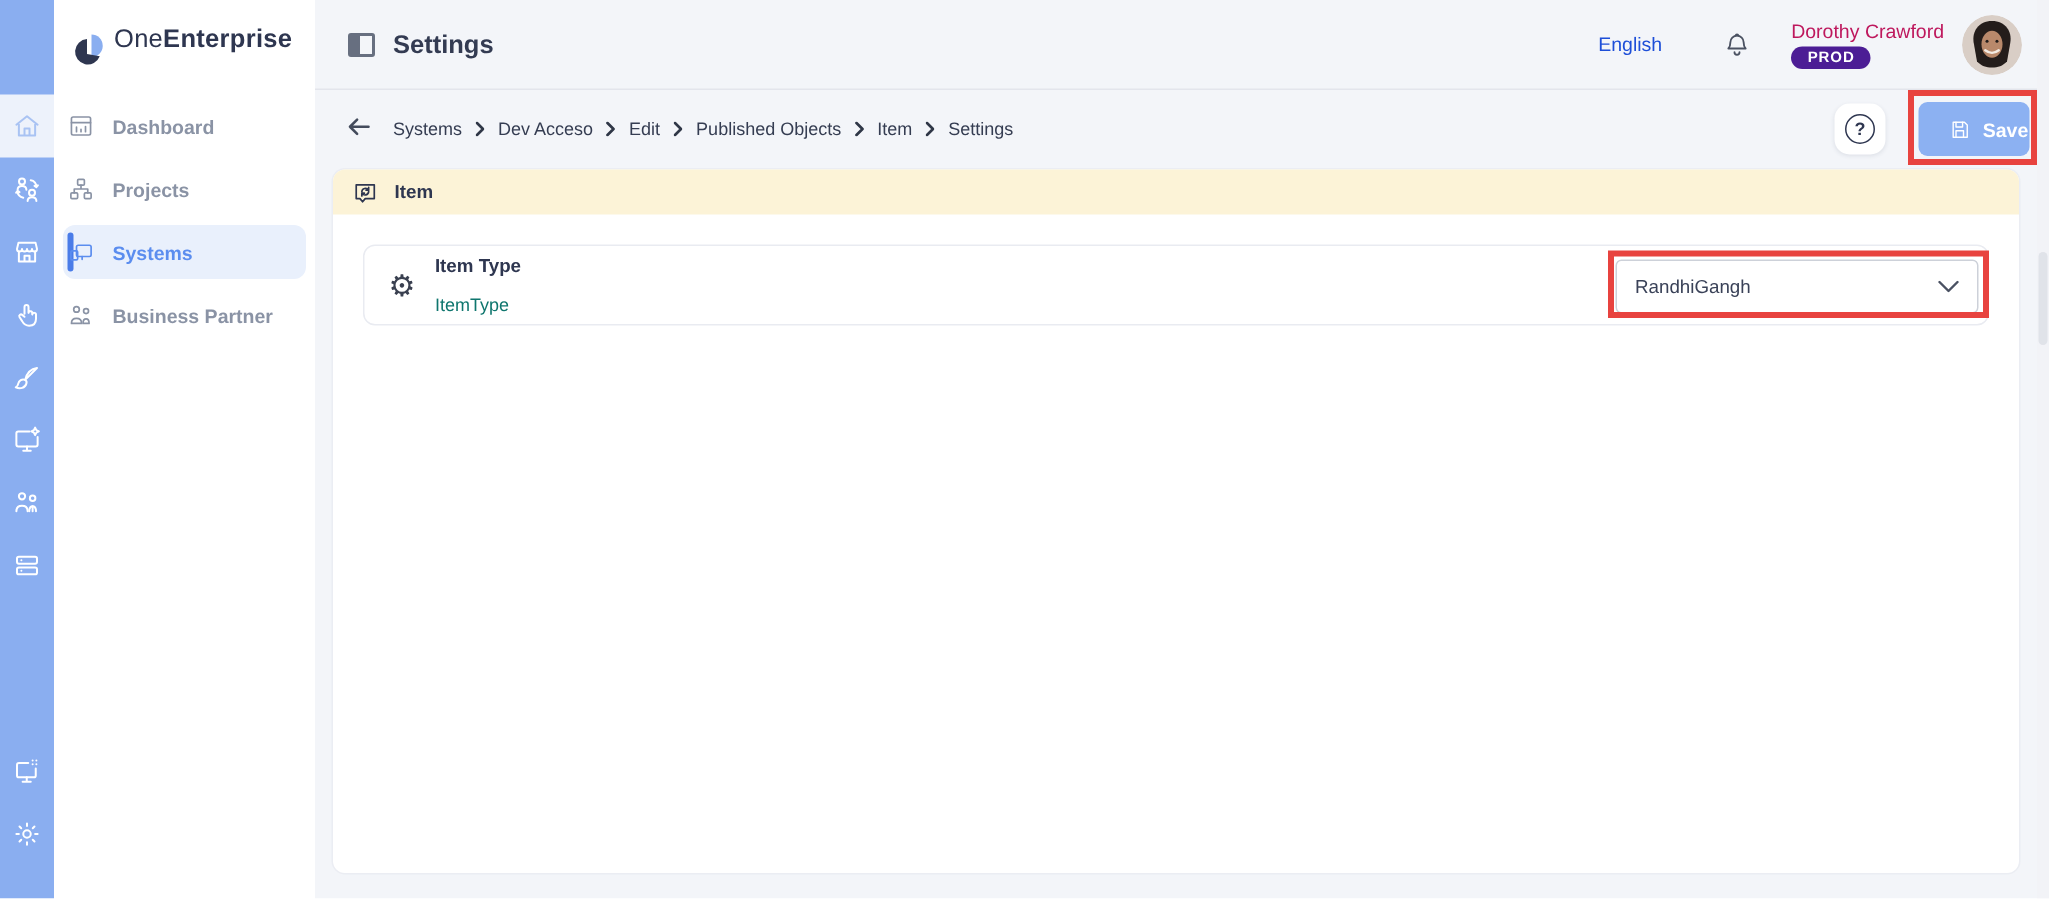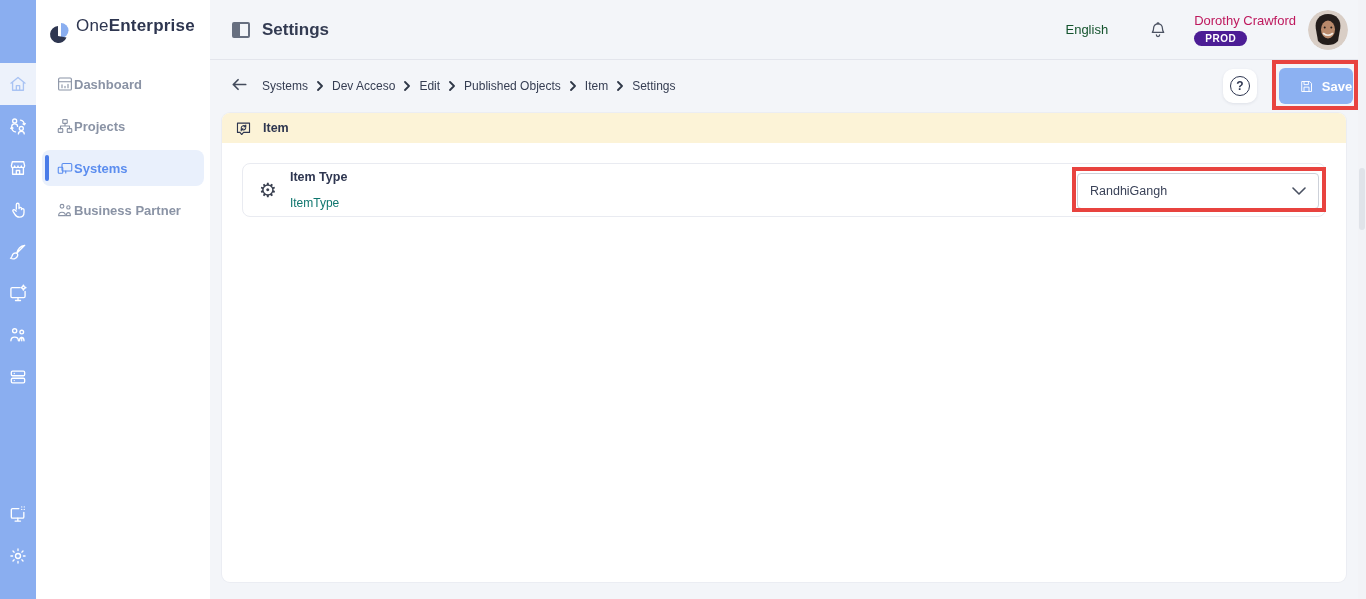--- a/index.html
+++ b/index.html
@@ -12,37 +12,37 @@
   .rail-item svg { stroke:#fff; fill:none; stroke-width:1.6; stroke-linecap:round; stroke-linejoin:round; }
   .rail-item.active { background:#edf2fb; }
   .rail-item.active svg { stroke:#a9c3f3; }
 
   
   .sidebar { position:absolute; left:36px; top:0; width:174px; height:599px; background:#fff; z-index:4; }
   .logo { display:flex; align-items:flex-start; gap:2px; padding:16px 6px 0 8px; cursor:pointer; }
   .logo-text { font-size:17px; color:#2e3650; letter-spacing:.2px; }
   .logo-text b { font-weight:bold; }
   .nav { position:absolute; top:63px; left:0; right:0; }
-  .nav-item { position:relative; height:42px; display:flex; align-items:center; gap:0; padding-left:20px; cursor:pointer; color:#8a93a5; font-size:13px; font-weight:bold; }
+  .nav-item { position:relative; height:42px; display:flex; align-items:center; gap:12px; padding-left:9px; cursor:pointer; color:#8a93a5; font-size:13px; font-weight:bold; }
   .nav-item svg { stroke:#8a93a5; fill:none; stroke-width:1.5; stroke-linecap:round; stroke-linejoin:round; flex:0 0 auto; }
   .nav-item.active { color:#5b8def; }
   .nav-item.active svg { stroke:#5b8def; }
   .nav-item.active .nav-bg { position:absolute; left:6px; right:6px; top:3px; bottom:3px; background:#e9f0fc; border-radius:8px; }
   .nav-item.active .nav-bar { position:absolute; left:9px; top:8px; width:3.5px; height:26px; border-radius:3px; background:#4a7ce8; }
   .nav-item > span, .nav-item > svg { position:relative; }
 
   
   .main { position:absolute; left:210px; top:0; right:0; bottom:0; background:#f3f5f9; }
 
   .topbar { position:absolute; left:0; right:8px; top:0; height:60px; display:flex; align-items:center; padding:0 10px 0 22px; border-bottom:1px solid #e3e5ec; }
   .toggle-ic { width:18px; height:16px; border:2px solid #676f80; border-radius:2px; position:relative; margin-right:12px; cursor:pointer; }
   .toggle-ic::before { content:""; position:absolute; left:0; top:0; bottom:0; width:6px; background:#676f80; }
   .page-title { font-size:17px; font-weight:bold; color:#333b52; }
   .top-right { margin-left:auto; display:flex; align-items:center; }
-  .lang { font-size:13px; color:#14532d; cursor:pointer; margin-right:40px; }
+  .lang { font-size:13px; color:#1d4ed8; cursor:pointer; margin-right:40px; }
   .bell { cursor:pointer; margin-right:26px; display:flex; }
   .bell svg { stroke:#4b5262; fill:none; stroke-width:1.5; stroke-linecap:round; stroke-linejoin:round; }
   .userblock { display:flex; flex-direction:column; align-items:flex-start; margin-right:12px; }
   .username { font-size:13px; font-weight:normal; color:#be185d; }
   .badge { margin-top:3px; background:#4c1d95; color:#fff; font-size:10px; font-weight:bold; letter-spacing:.6px; padding:2px 11px; border-radius:10px; }
   .avatar { width:40px; height:40px; border-radius:50%; overflow:hidden; cursor:pointer; flex:0 0 auto; }
 
   
   .toolbar { position:absolute; left:0; right:8px; top:61px; height:49px; }
   .back { position:absolute; left:20px; top:14px; cursor:pointer; display:flex; }

